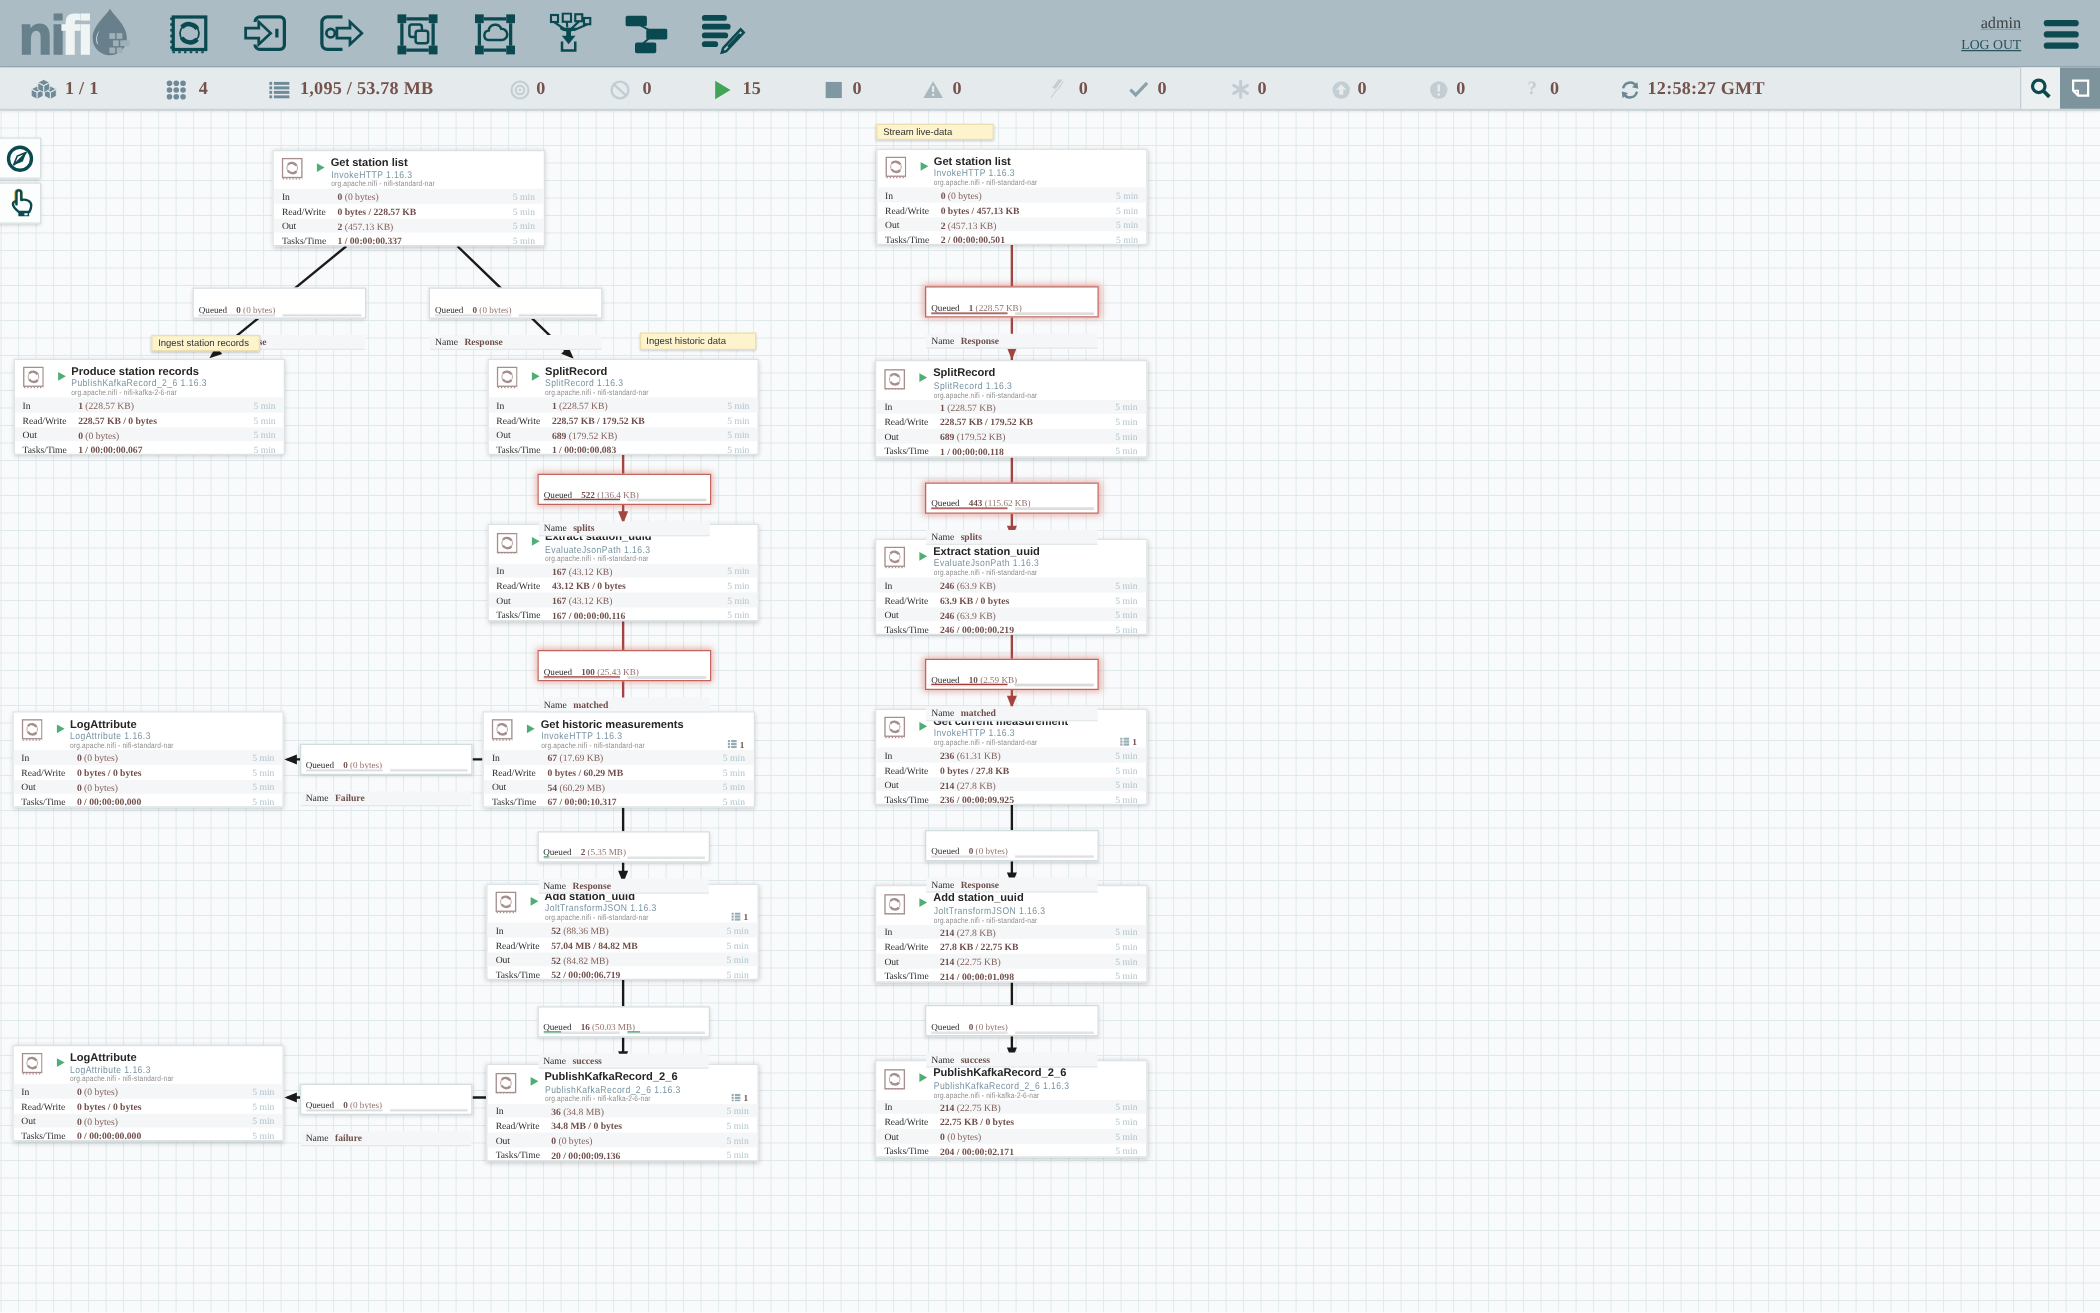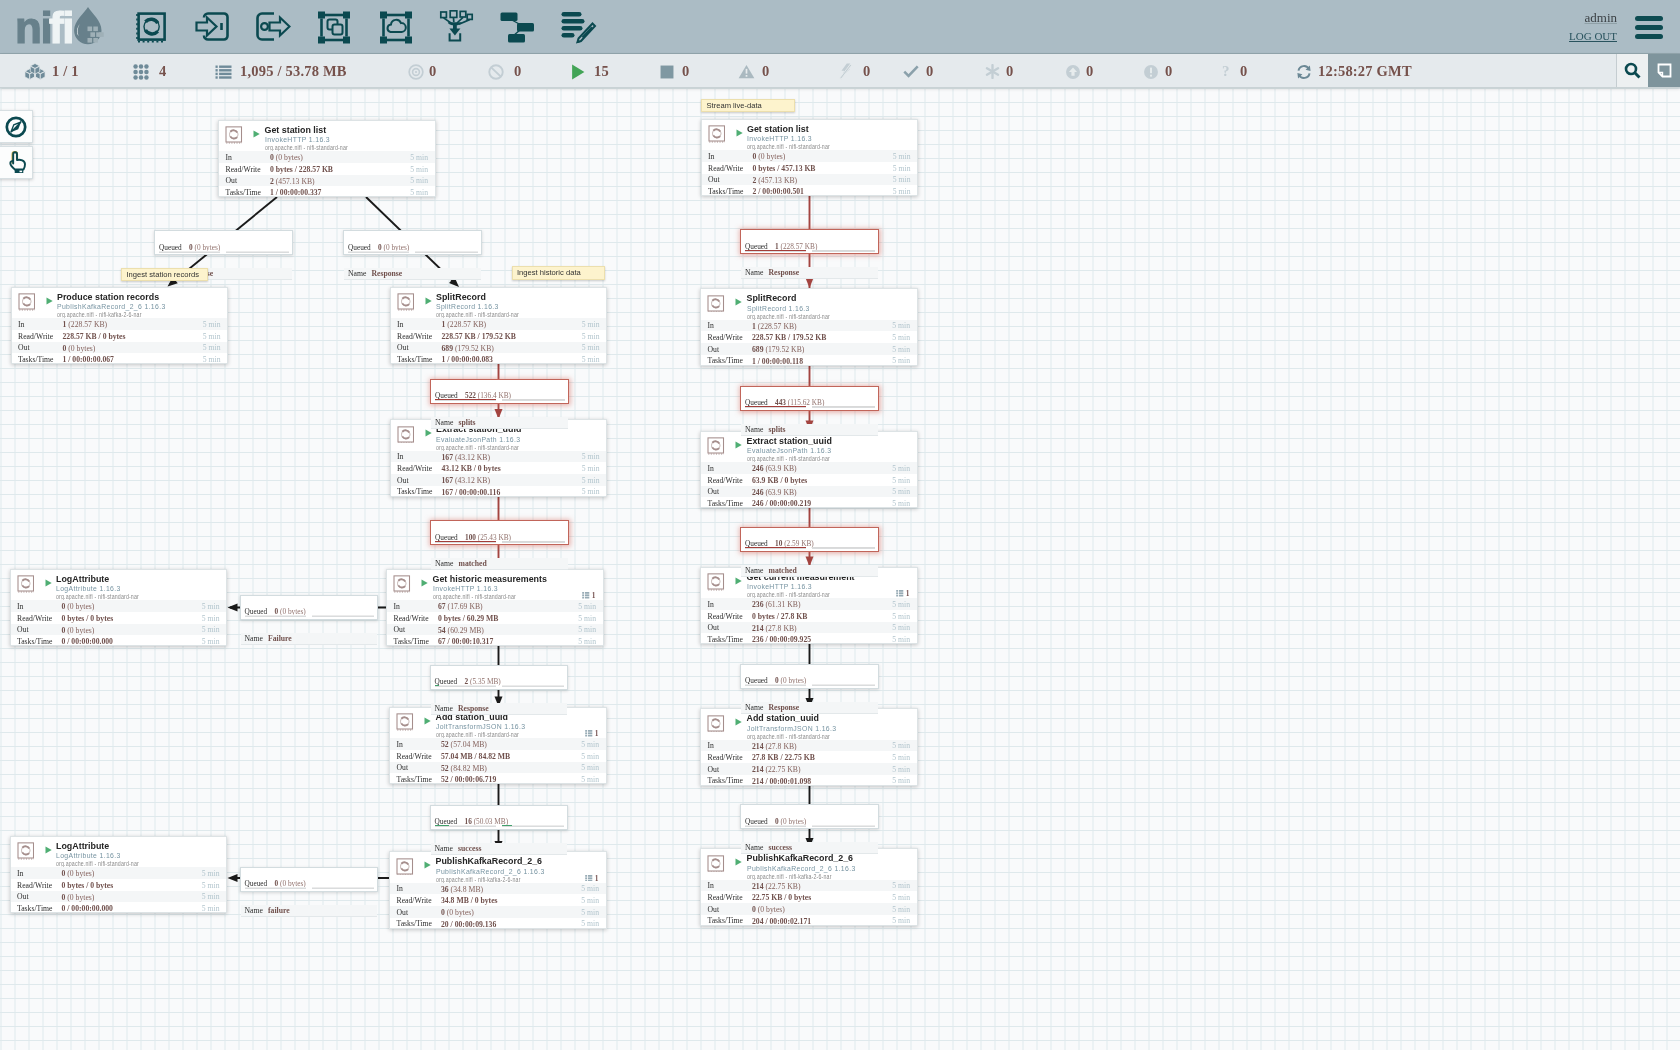--- a/index.html
+++ b/index.html
@@ -467,21 +467,21 @@
               <rect x="0" y="0" width="3" height="3"></rect>
               <rect x="4.5" y="0" width="7.5" height="3"></rect>
               <rect x="0" y="4" width="3" height="3"></rect>
               <rect x="4.5" y="4" width="7.5" height="3"></rect>
               <rect x="0" y="8" width="3" height="3"></rect>
               <rect x="4.5" y="8" width="7.5" height="3"></rect>
             </g>
           </svg> 1</span>
         <div class="prow odd" style="top:30.6px">
           <span class="rl">In</span>
-          <span class="rv"><b>52</b> <span class="lt2">(57.04 MB)</span></span>
+          <span class="rv"><b>52</b> <span class="lt2">(88.36 MB)</span></span>
           <span class="rm">5 min</span>
         </div>
         <div class="prow" style="top:42.3px">
           <span class="rl">Read/Write</span>
           <span class="rv"><b>57.04 MB / 84.82 MB</b></span>
           <span class="rm">5 min</span>
         </div>
         <div class="prow odd" style="top:54.0px">
           <span class="rl">Out</span>
           <span class="rv"><b>52</b> <span class="lt2">(84.82 MB)</span></span>

